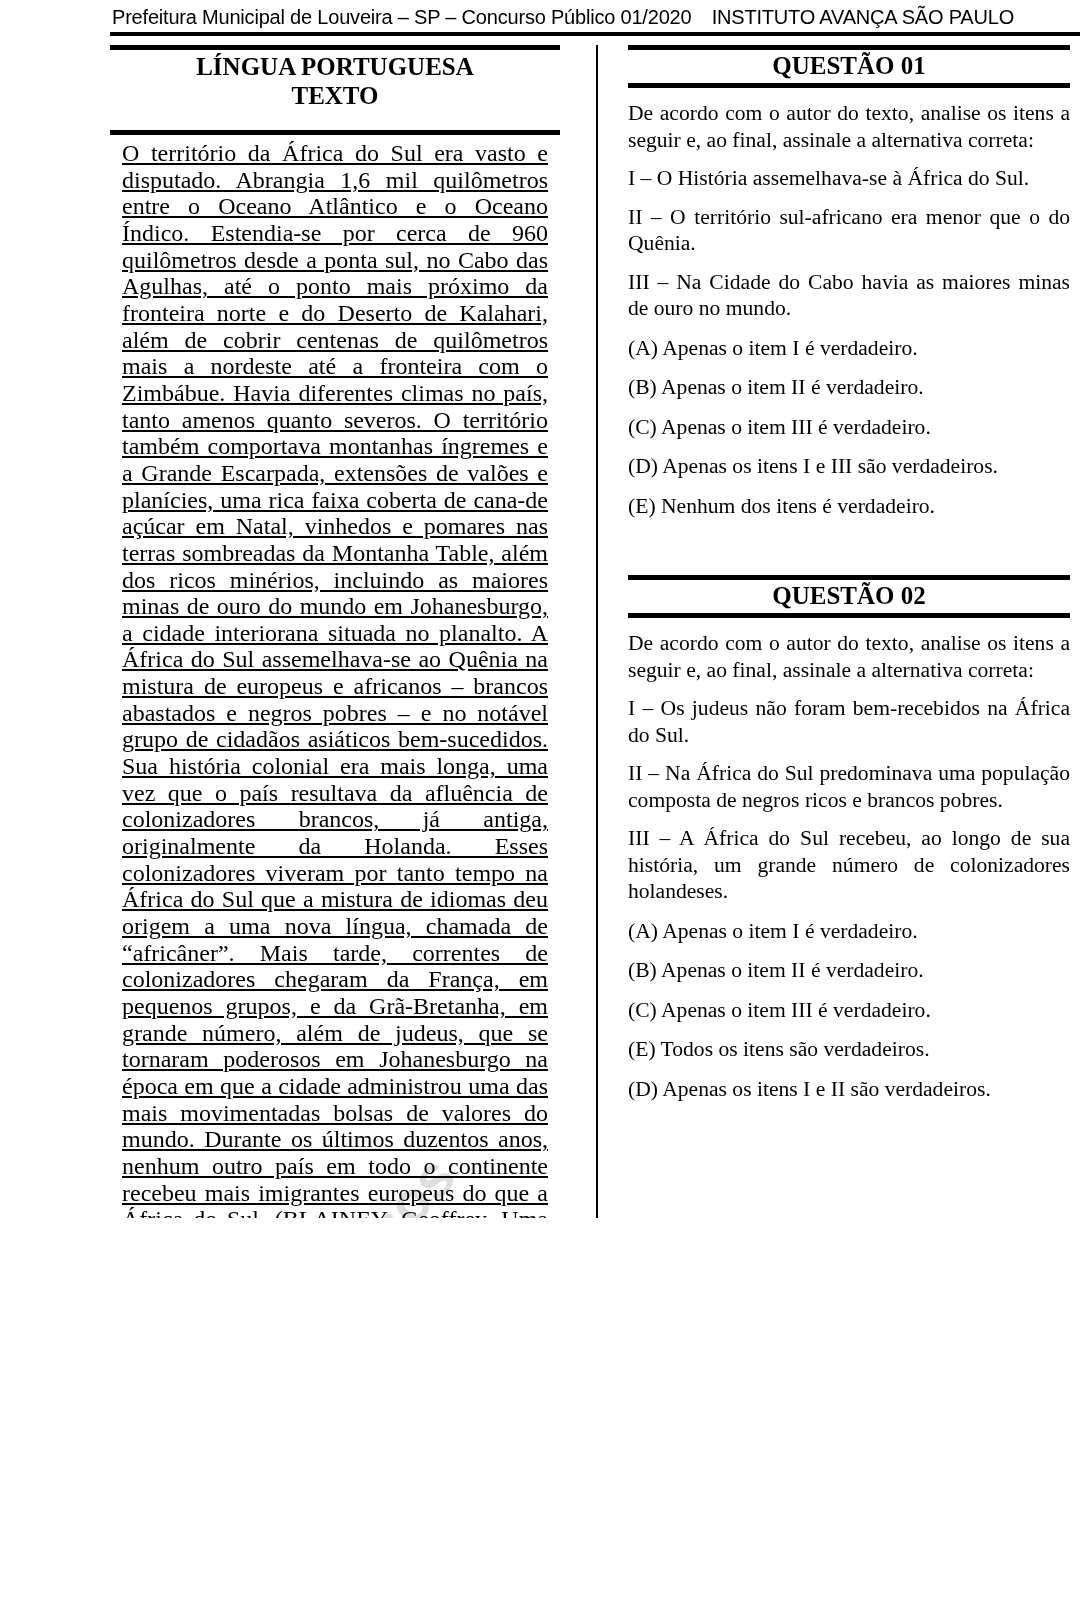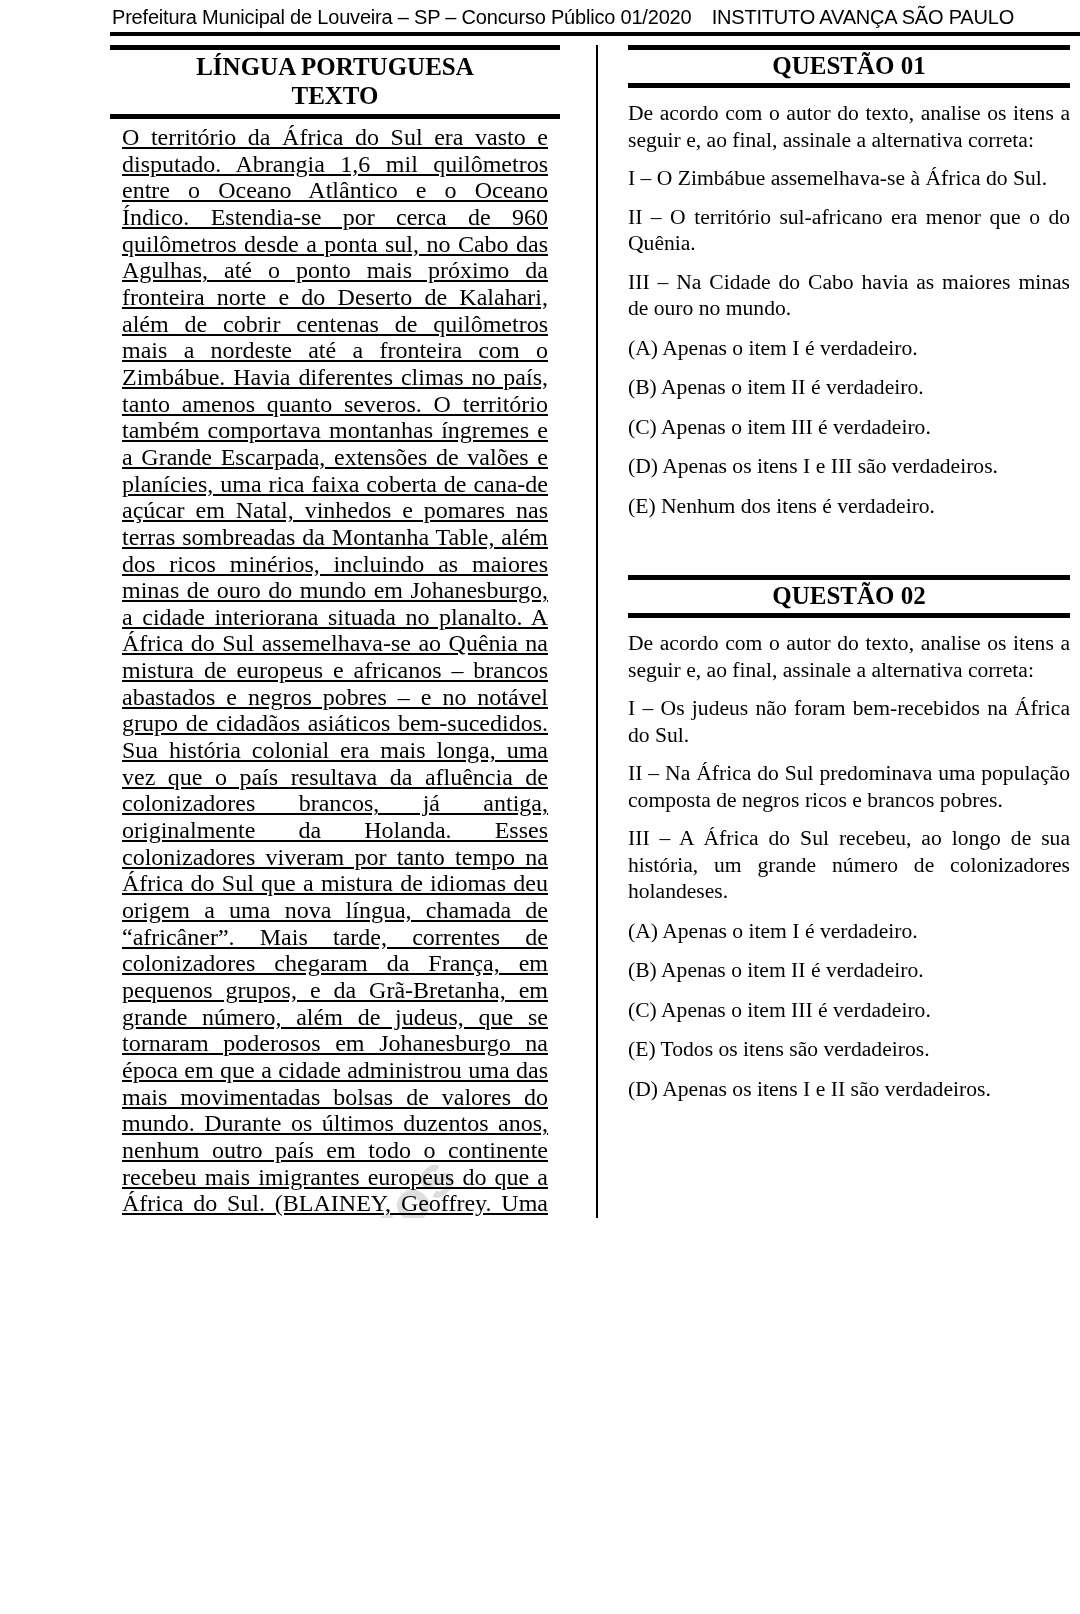--- a/index.html
+++ b/index.html
@@ -36,21 +36,21 @@
   .col { position:absolute; top:45px; z-index:1; }
   .col-left  { left:110px; width:450px; }
   .col-right { left:628px; width:442px; }
   .v-divider {
     position:absolute; left:596px; top:45px; width:2px; height:1418px;
     background:#000; z-index:1;
   }
   
   .section-header {
     border-top:5px solid #000; border-bottom:5px solid #000;
-    padding:2px 0 4px;
+    padding:2px 0 20px;
     text-align:center; font-weight:bold;
     font-size:25px; line-height:29px;
   }
   .body-text {
     margin:5px 12px 0;
     font-size:24px; line-height:26.65px;
     text-align:justify;
     text-decoration:underline;
   }
   
@@ -103,21 +103,21 @@
 
   <div class="v-divider"></div>
 
   <section class="col col-right">
 
     <article class="question">
       <div class="q-header">
         <span>QUESTÃO 01</span>
       </div>
       <p class="q-para">De acordo com o autor do texto, analise os itens a seguir e, ao final, assinale a alternativa correta:</p>
-      <p class="q-para">I – O Zimbábue assemelhava-se à África do Sul.</p>
+      <p class="q-para">I – O História assemelhava-se à África do Sul.</p>
       <p class="q-para">II – O território sul-africano era menor que o do Quênia.</p>
       <p class="q-para">III – Na Cidade do Cabo havia as maiores minas de ouro no mundo.</p>
       <p class="q-para q-option">(A) Apenas o item I é verdadeiro.</p>
       <p class="q-para q-option">(B) Apenas o item II é verdadeiro.</p>
       <p class="q-para q-option">(C) Apenas o item III é verdadeiro.</p>
       <p class="q-para q-option">(D) Apenas os itens I e III são verdadeiros.</p>
       <p class="q-para q-option">(E) Nenhum dos itens é verdadeiro.</p>
     </article>
 
     <article class="question">

